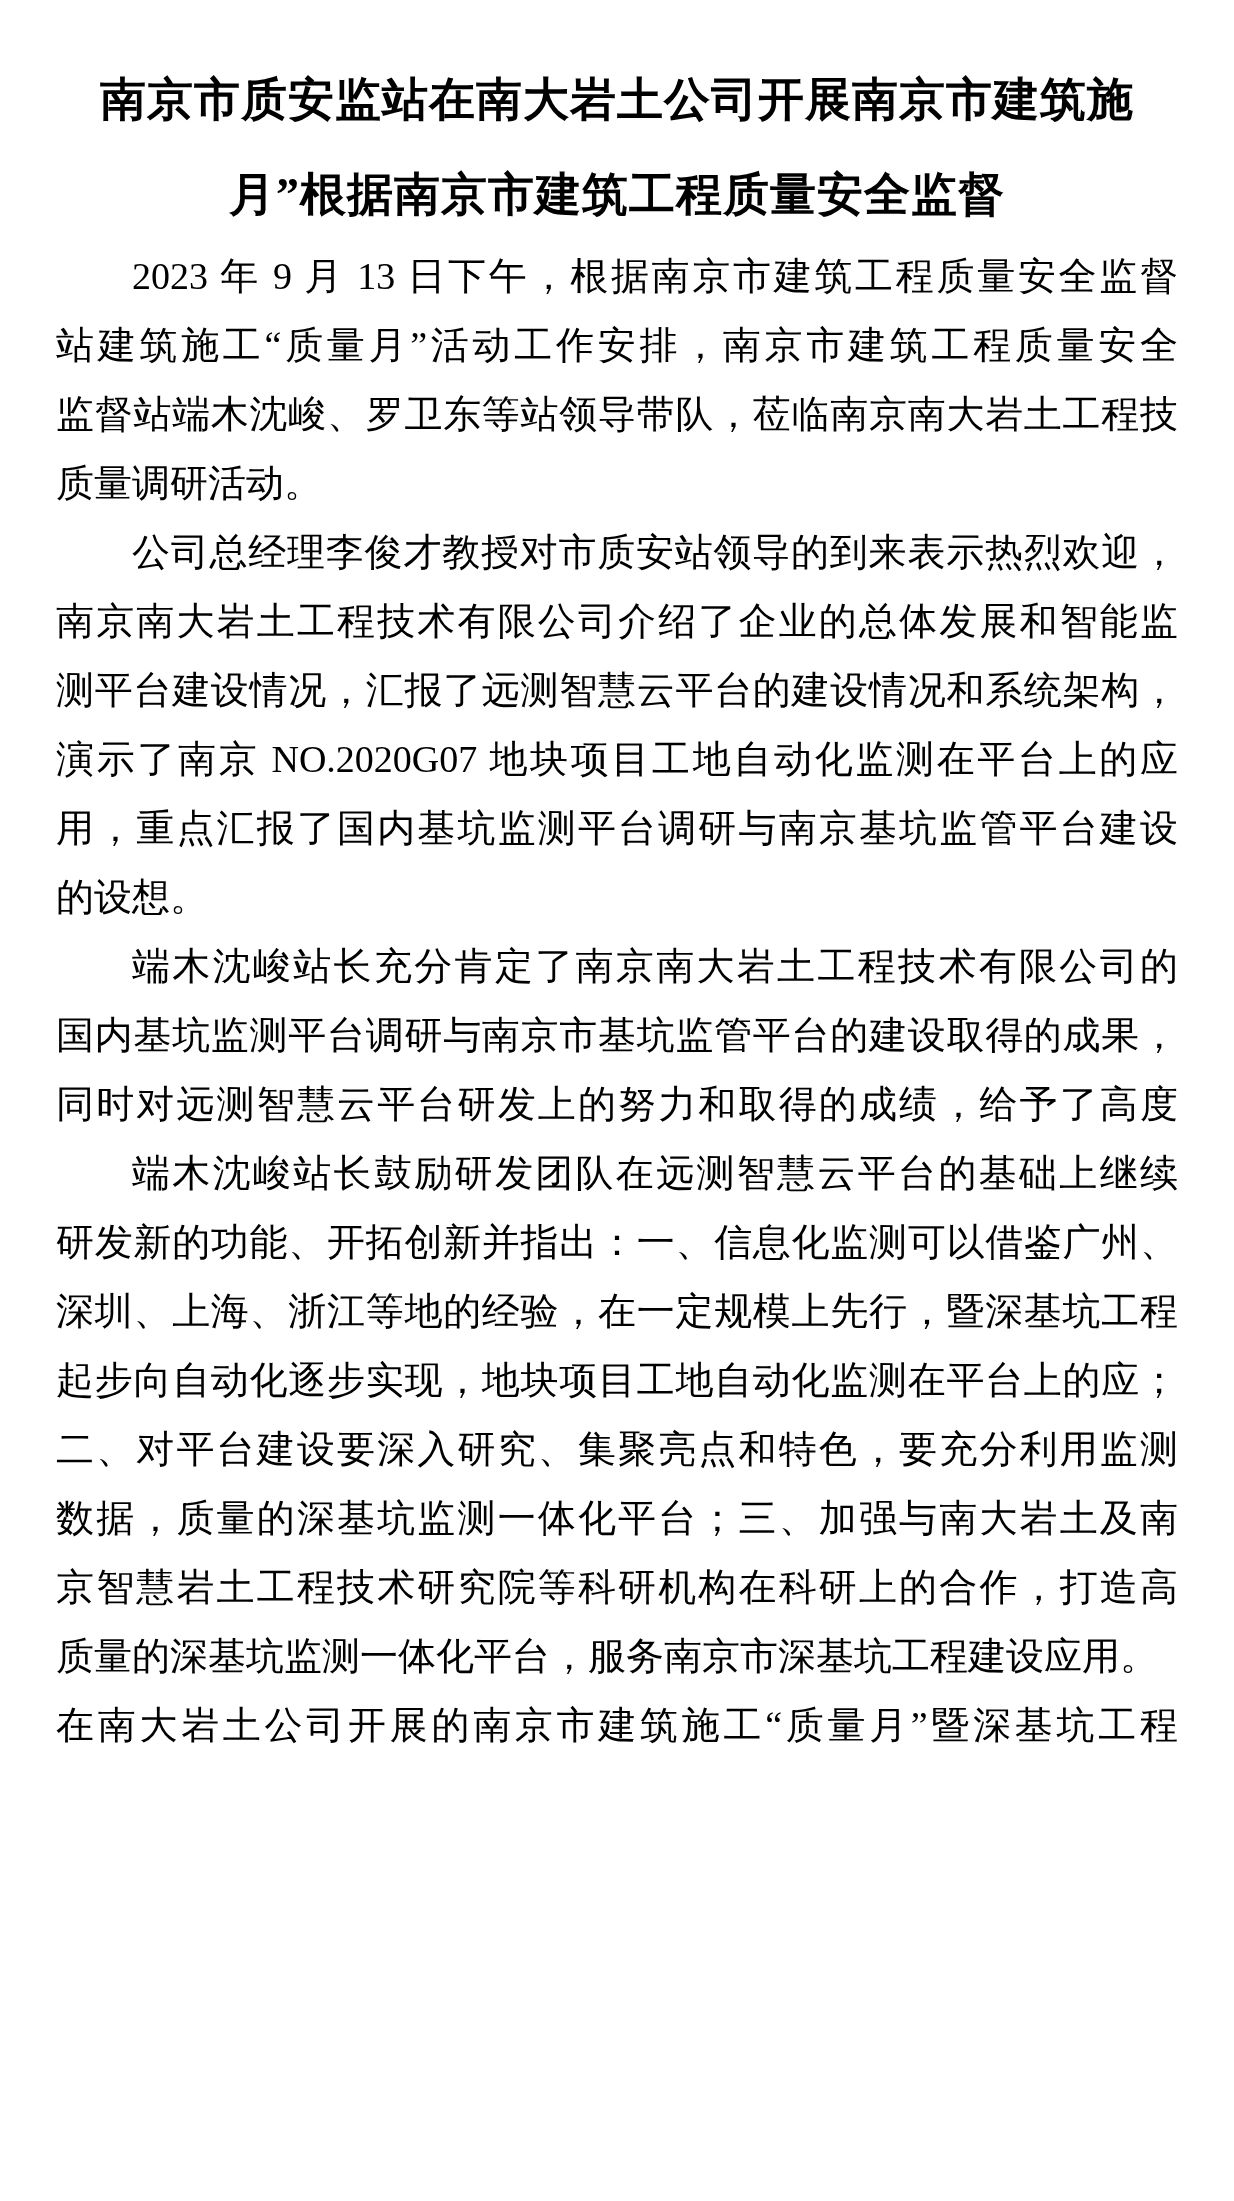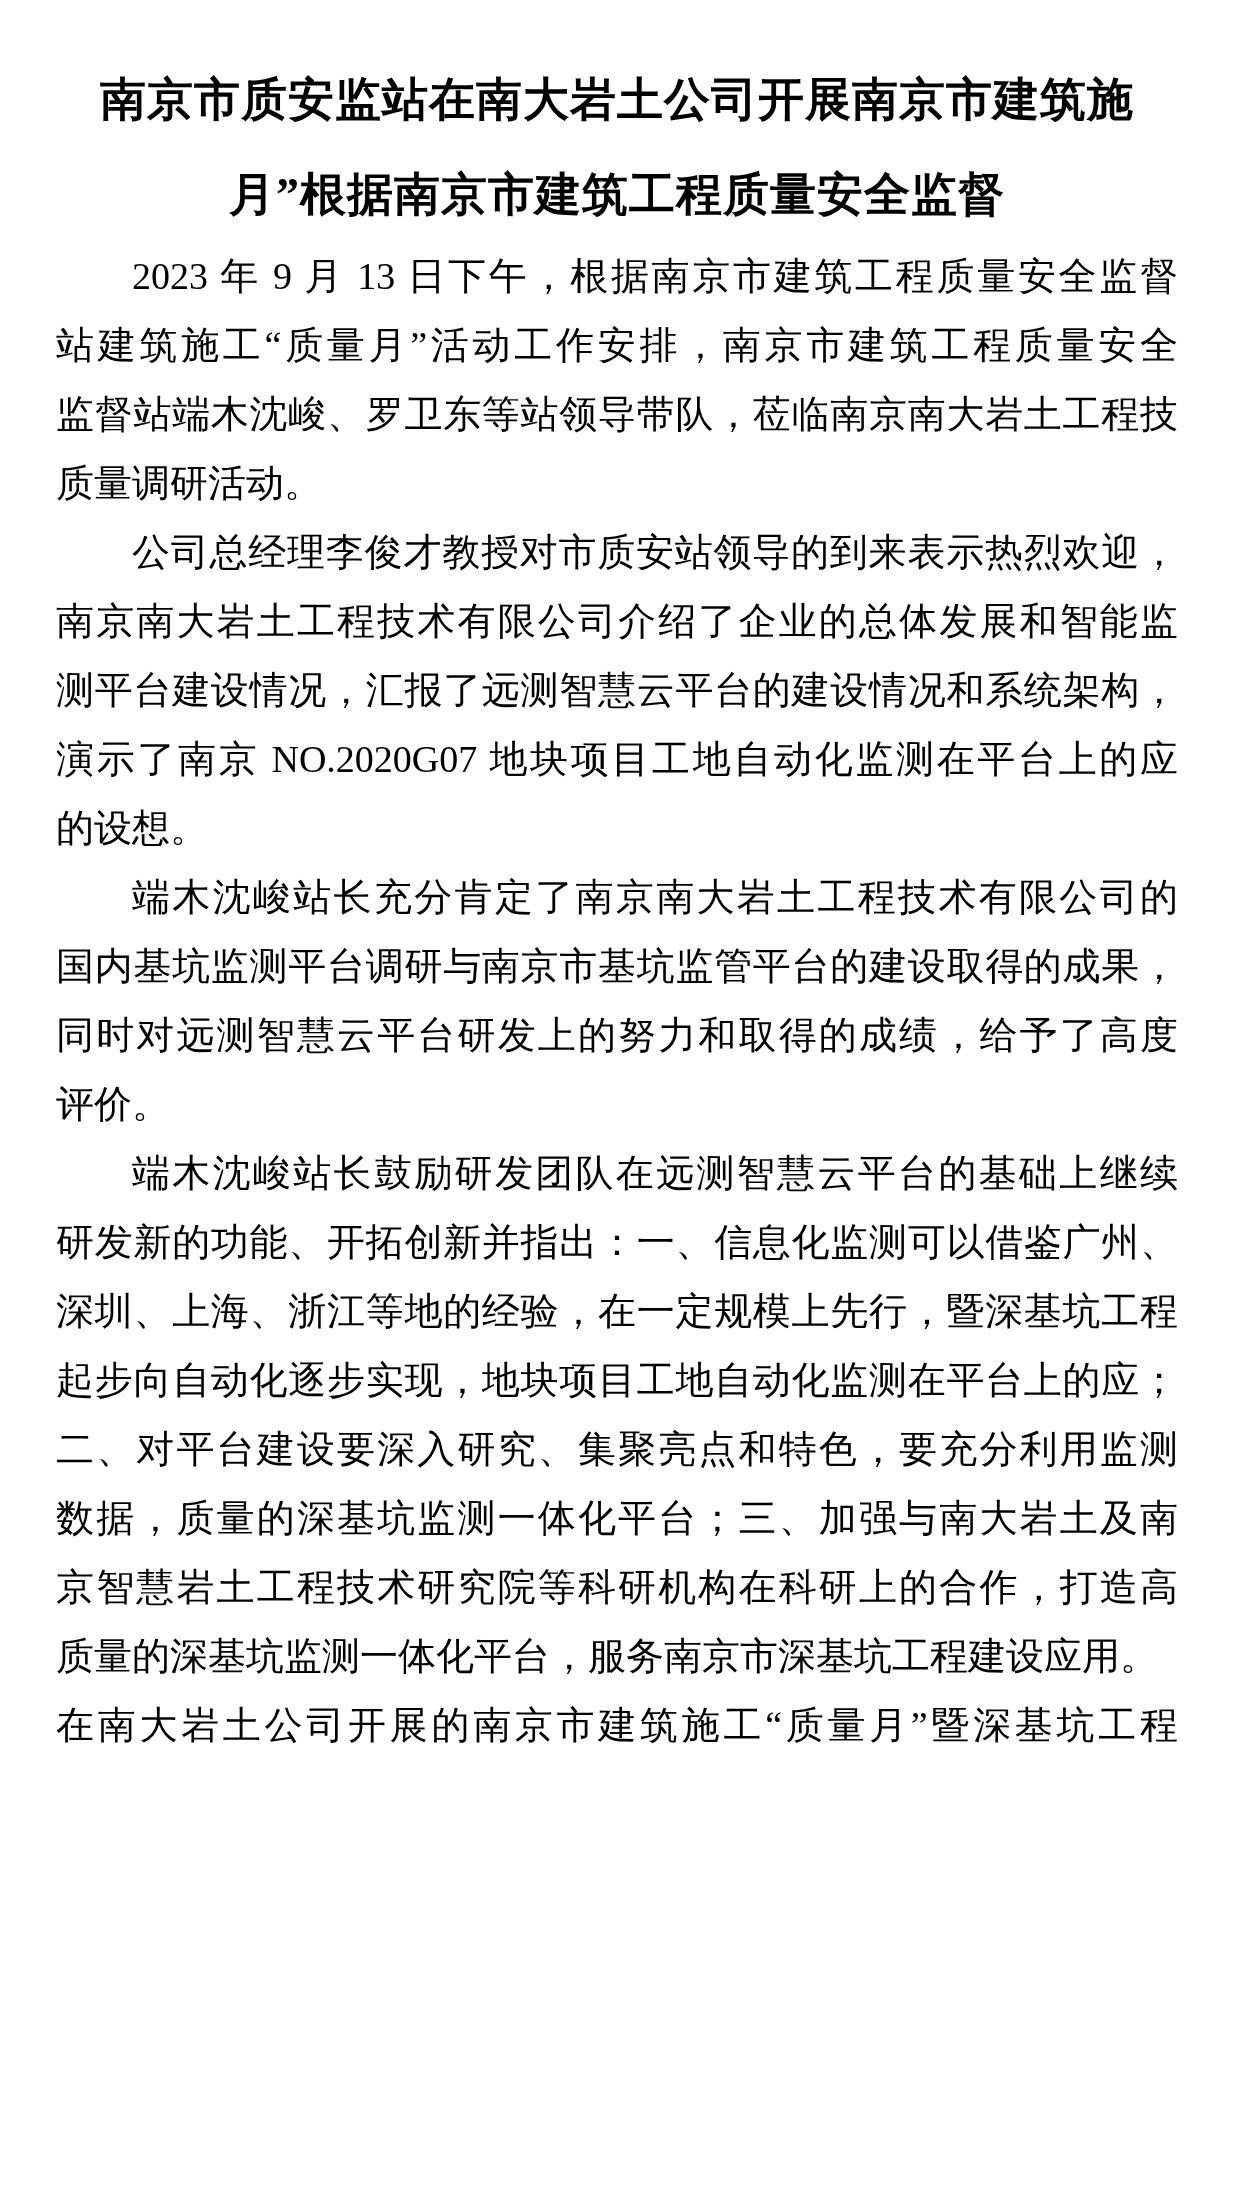--- a/index.html
+++ b/index.html
@@ -65,26 +65,26 @@
 
     <div class="line first">2023 年 9 月 13 日下午，根据南京市建筑工程质量安全监督</div>
     <div class="line">站建筑施工“质量月”活动工作安排，南京市建筑工程质量安全</div>
     <div class="line">监督站端木沈峻、罗卫东等站领导带队，莅临南京南大岩土工程技</div>
     <div class="line end">质量调研活动。</div>
 
     <div class="line first">公司总经理李俊才教授对市质安站领导的到来表示热烈欢迎，</div>
     <div class="line">南京南大岩土工程技术有限公司介绍了企业的总体发展和智能监</div>
     <div class="line">测平台建设情况，汇报了远测智慧云平台的建设情况和系统架构，</div>
     <div class="line">演示了南京 NO.2020G07 地块项目工地自动化监测在平台上的应</div>
+    <div class="line">用，重点汇报了国内基坑监测平台调研与南京基坑监管平台建设</div>
     <div class="line end">的设想。</div>
 
     <div class="line first">端木沈峻站长充分肯定了南京南大岩土工程技术有限公司的</div>
     <div class="line">国内基坑监测平台调研与南京市基坑监管平台的建设取得的成果，</div>
     <div class="line">同时对远测智慧云平台研发上的努力和取得的成绩，给予了高度</div>
-    <div class="line end">评价。</div>
 
     <div class="line first">端木沈峻站长鼓励研发团队在远测智慧云平台的基础上继续</div>
     <div class="line">研发新的功能、开拓创新并指出：一、信息化监测可以借鉴广州、</div>
     <div class="line">深圳、上海、浙江等地的经验，在一定规模上先行，暨深基坑工程</div>
     <div class="line">起步向自动化逐步实现，地块项目工地自动化监测在平台上的应；</div>
     <div class="line">二、对平台建设要深入研究、集聚亮点和特色，要充分利用监测</div>
     <div class="line">数据，质量的深基坑监测一体化平台；三、加强与南大岩土及南</div>
     <div class="line">京智慧岩土工程技术研究院等科研机构在科研上的合作，打造高</div>
     <div class="line end">质量的深基坑监测一体化平台，服务南京市深基坑工程建设应用。</div>
 

